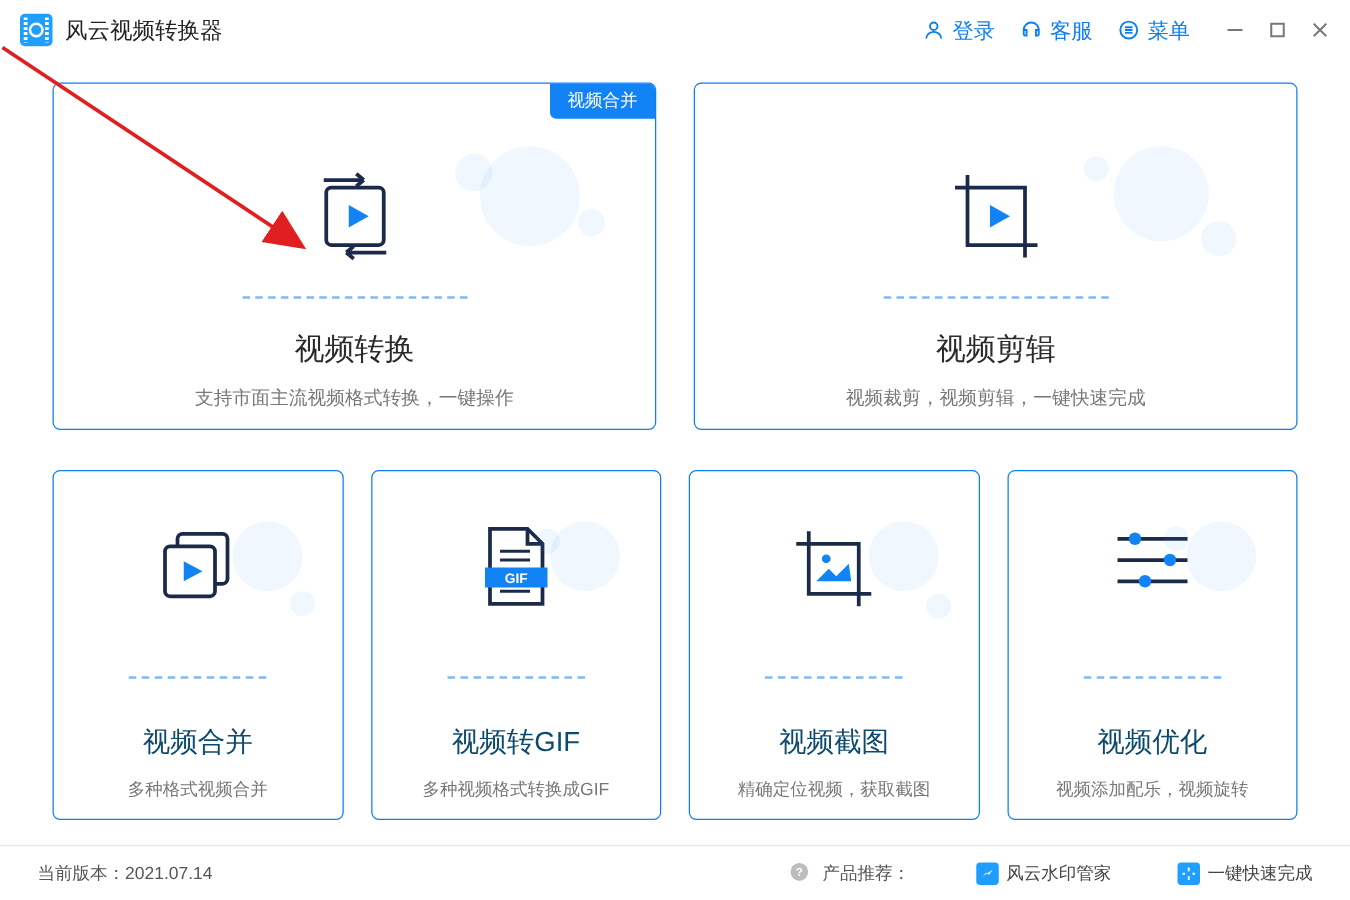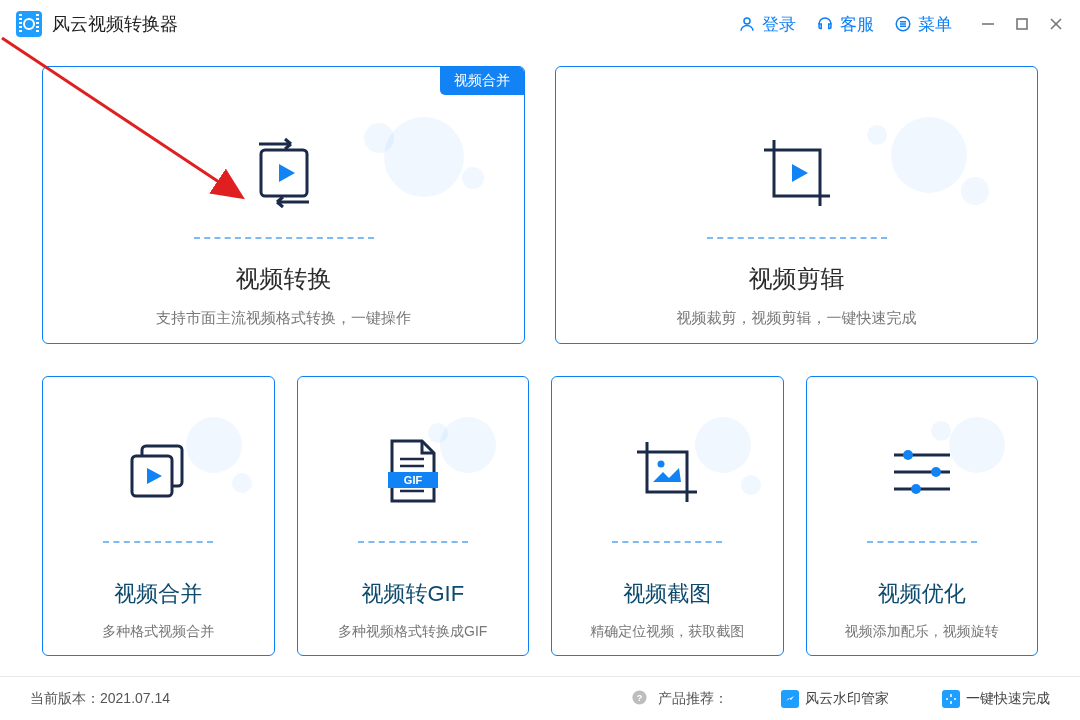--- a/index.html
+++ b/index.html
@@ -15,21 +15,21 @@
     .tb-item { display:flex; align-items:center; gap:6px; color:#0d7ff5; font-size:17px; cursor:pointer; }
     .winbtns { display:flex; align-items:center; gap:18px; margin-left:8px; color:#888; }
     .wbtn { width:16px; height:16px; display:flex; align-items:center; justify-content:center; cursor:pointer; }
     .content { padding:18px 42px 0 42px; }
     .row-top { display:flex; gap:30px; }
     .card { border:1px solid #0d7ff5; border-radius:6px; background:#fff; position:relative; display:flex; flex-direction:column; align-items:center; cursor:pointer; }
     .card.big { flex:1; height:278px; padding-top:50px; }
     .card.small { flex:1; height:280px; padding-top:40px; }
     .row-bottom { display:flex; gap:22px; margin-top:32px; }
     .ic-wrap { height:112px; display:flex; align-items:center; justify-content:center; position:relative; width:100%; }
-    .ic-wrap-s { height:110px; display:flex; align-items:center; justify-content:center; width:100%; position:relative; }
+    .ic-wrap-s { height:110px; display:flex; justify-content:center; width:100%; position:relative; }
     .dash { width:180px; height:0; border-top:2px dashed #7db9f5; margin-top:8px; }
     .dash-s { width:110px; height:0; border-top:2px dashed #7db9f5; margin-top:14px; }
     .ct { font-size:24px; color:#2b2b2b; margin-top:24px; }
     .ct-s { font-size:22px; color:#0c4a6e; margin-top:36px; }
     .cd { font-size:15px; color:#777; margin-top:14px; }
     .cd-s { font-size:14px; color:#777; margin-top:14px; }
     .badge { position:absolute; top:0; right:0; background:#1283f5; color:#fff; font-size:14px; padding:5px 14px; border-top-right-radius:5px; border-bottom-left-radius:5px; }
     .bubble { position:absolute; border-radius:50%; background:rgba(64,156,255,0.08); }
     .footer { position:absolute; left:0; right:0; bottom:0; height:44px; border-top:1px solid #e8e8e8; display:flex; align-items:center; justify-content:space-between; padding:0 30px; font-size:14px; color:#555; }
     .foot-right { display:flex; align-items:center; gap:10px; }

